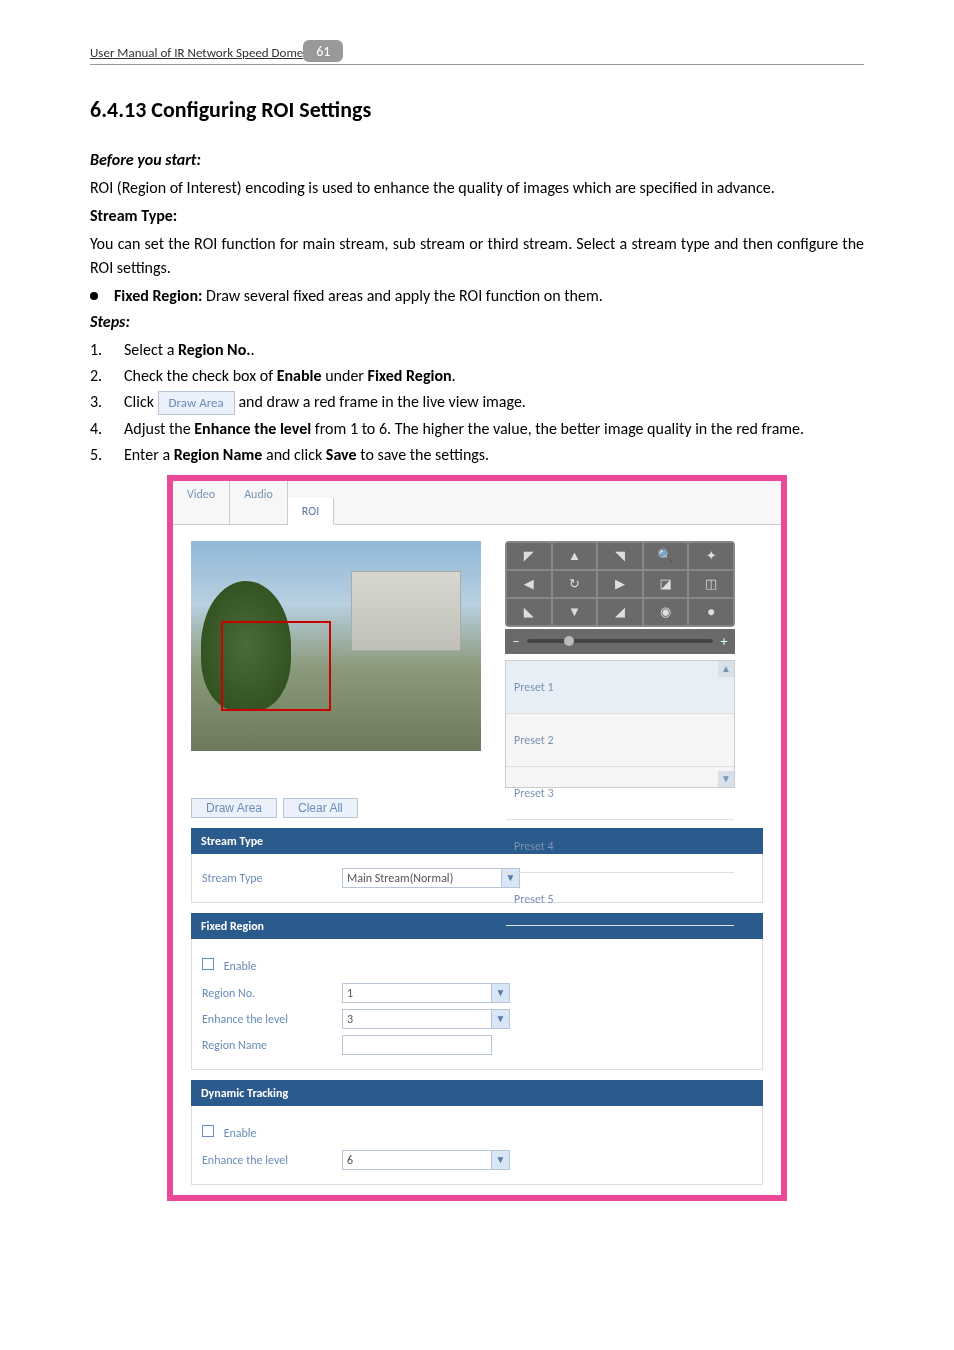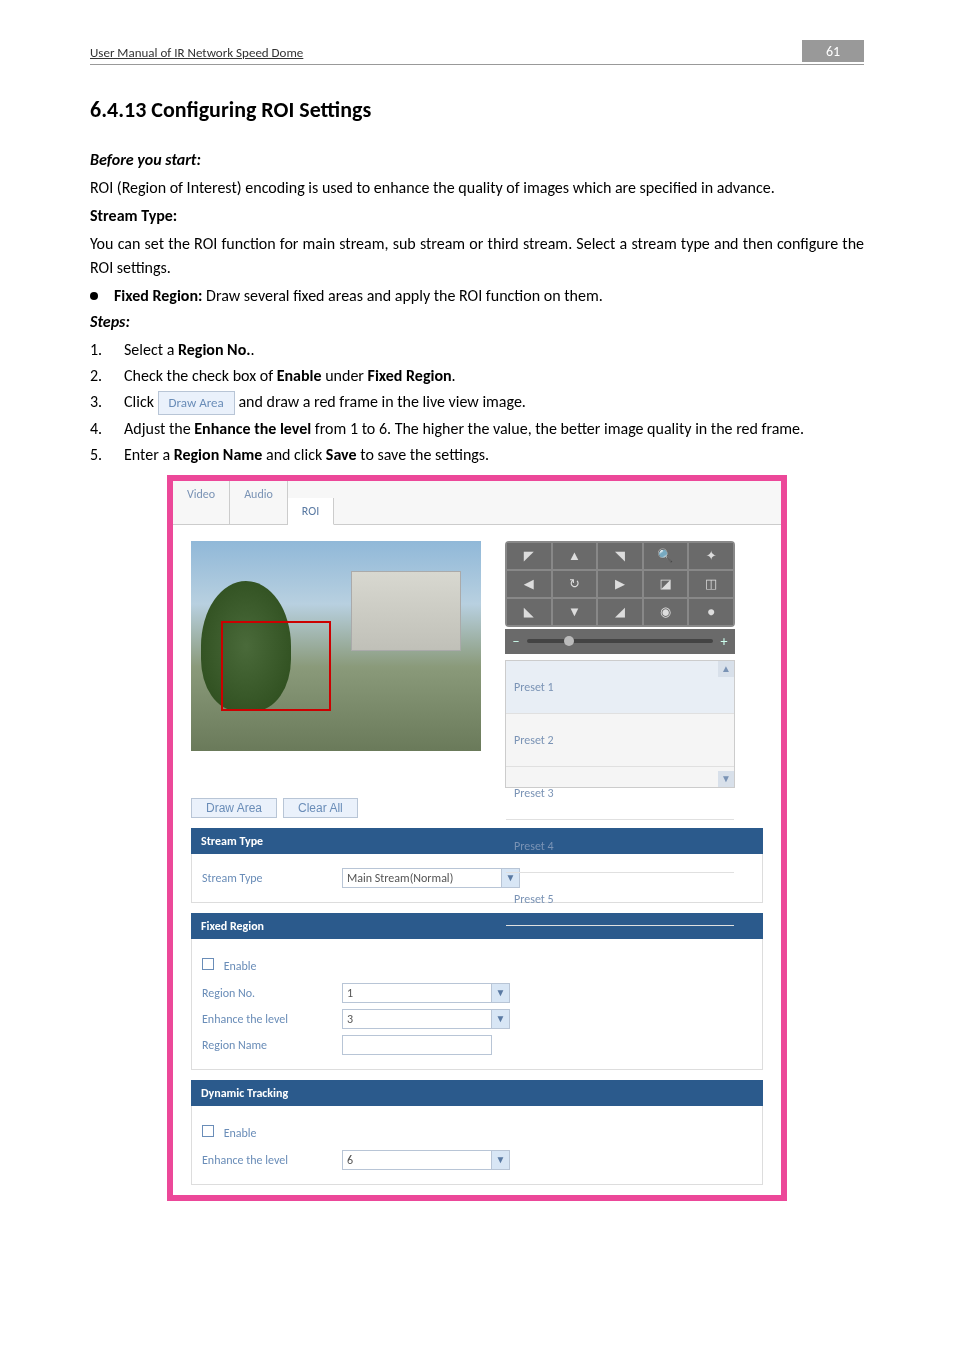--- a/index.html
+++ b/index.html
@@ -10,40 +10,41 @@
     margin: 0 auto;
     color: #000;
     font-size: 16px;
     line-height: 1.5;
   }
   .page {
     padding: 40px 90px 40px 90px;
   }
   .header-bar {
     display: flex;
-    justify-content: space-between;
+    justify-content: flex-start;
     align-items: flex-end;
     border-bottom: 1px solid #999;
     padding-bottom: 2px;
     margin-bottom: 28px;
   }
   .header-title {
     font-size: 13px;
     color: #333;
     text-decoration: underline;
   }
   .page-num-box {
     background: #999;
     color: #fff;
-    width: 62px;
+    width: 40px;
     height: 22px;
     display: flex;
     align-items: center;
     justify-content: center;
     font-size: 14px;
+    border-radius: 6px;
   }
   h2 {
     font-size: 22px;
     font-weight: bold;
     margin-bottom: 22px;
   }
   .body-text p { margin-bottom: 4px; }
   .body-text { text-align: justify; }
   .bold { font-weight: bold; }
   .italic { font-style: italic; }

